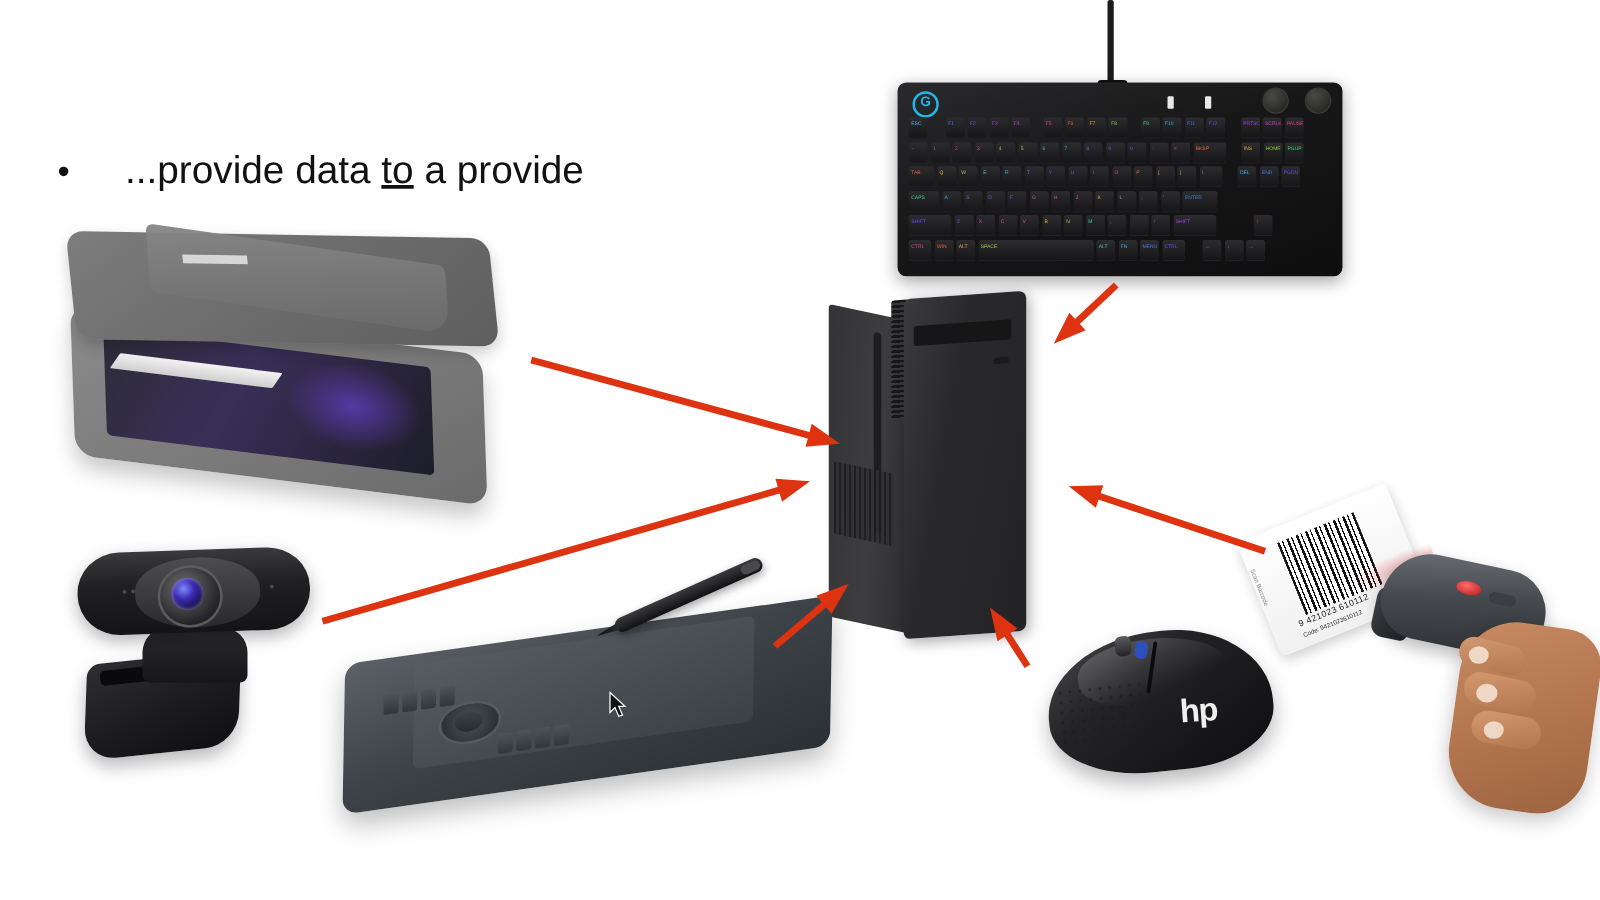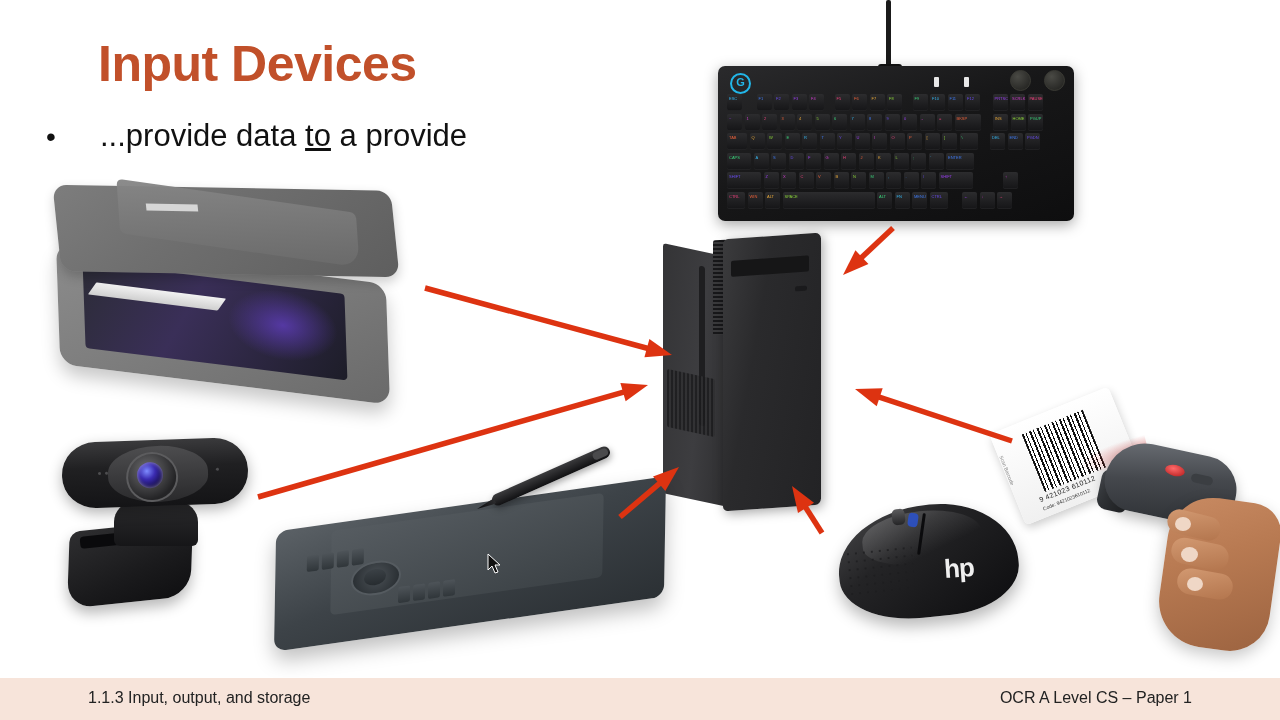--- a/index.html
+++ b/index.html
@@ -577,21 +577,20 @@
   }
 
   
   #arrows { position: absolute; inset: 0; pointer-events: none; }
 </style>
 </head>
 <body>
 
 <div class="slide">
 
-  <div class="title">Input Devices</div>
 
   <div class="bullet-row">
     <span class="bullet-dot">•</span>
     <span class="bullet-text"><span>...provide data </span><u>to</u><span> a provide</span></span>
   </div>
 
   <div class="device" id="scanner">
     <div class="sc-base"></div>
     <div class="sc-glass">
       <div class="sc-glow"></div>
@@ -974,18 +973,14 @@
         <polygon points="648,385 625.6322895128379,401.30752978113173 620.3878549693517,383.04565949577795" fill="#DD3311"></polygon>
         <line x1="620" y1="517" x2="663.7420879885219" y2="479.9304339080323" stroke="#DD3311" stroke-width="5.5" stroke-linecap="butt"></line>
         <polygon points="679,467 665.3066704913938,491.0570722858941 653.0227582787631,476.5620558749899" fill="#DD3311"></polygon>
         <line x1="822" y1="533" x2="802.7607090584373" y2="502.85844419155177" stroke="#DD3311" stroke-width="5.5" stroke-linecap="butt"></line>
         <polygon points="792,486 813.9966827669556,502.8046406462596 797.9811607849814,513.027314251775" fill="#DD3311"></polygon>
         <line x1="1012" y1="441" x2="873.9857240959034" y2="395.2882653056495" stroke="#DD3311" stroke-width="5.5" stroke-linecap="butt"></line>
         <polygon points="855,389 882.6683673448579,388.15652595179023 876.6945153044908,406.19296384289845" fill="#DD3311"></polygon>
       </g>
   </svg>
 
-  <div class="footer">
-    <div class="footer-left">1.1.3 Input, output, and storage</div>
-    <div class="footer-right">OCR A Level CS – Paper 1</div>
-  </div>
 
 </div>
 
 </body></html>

